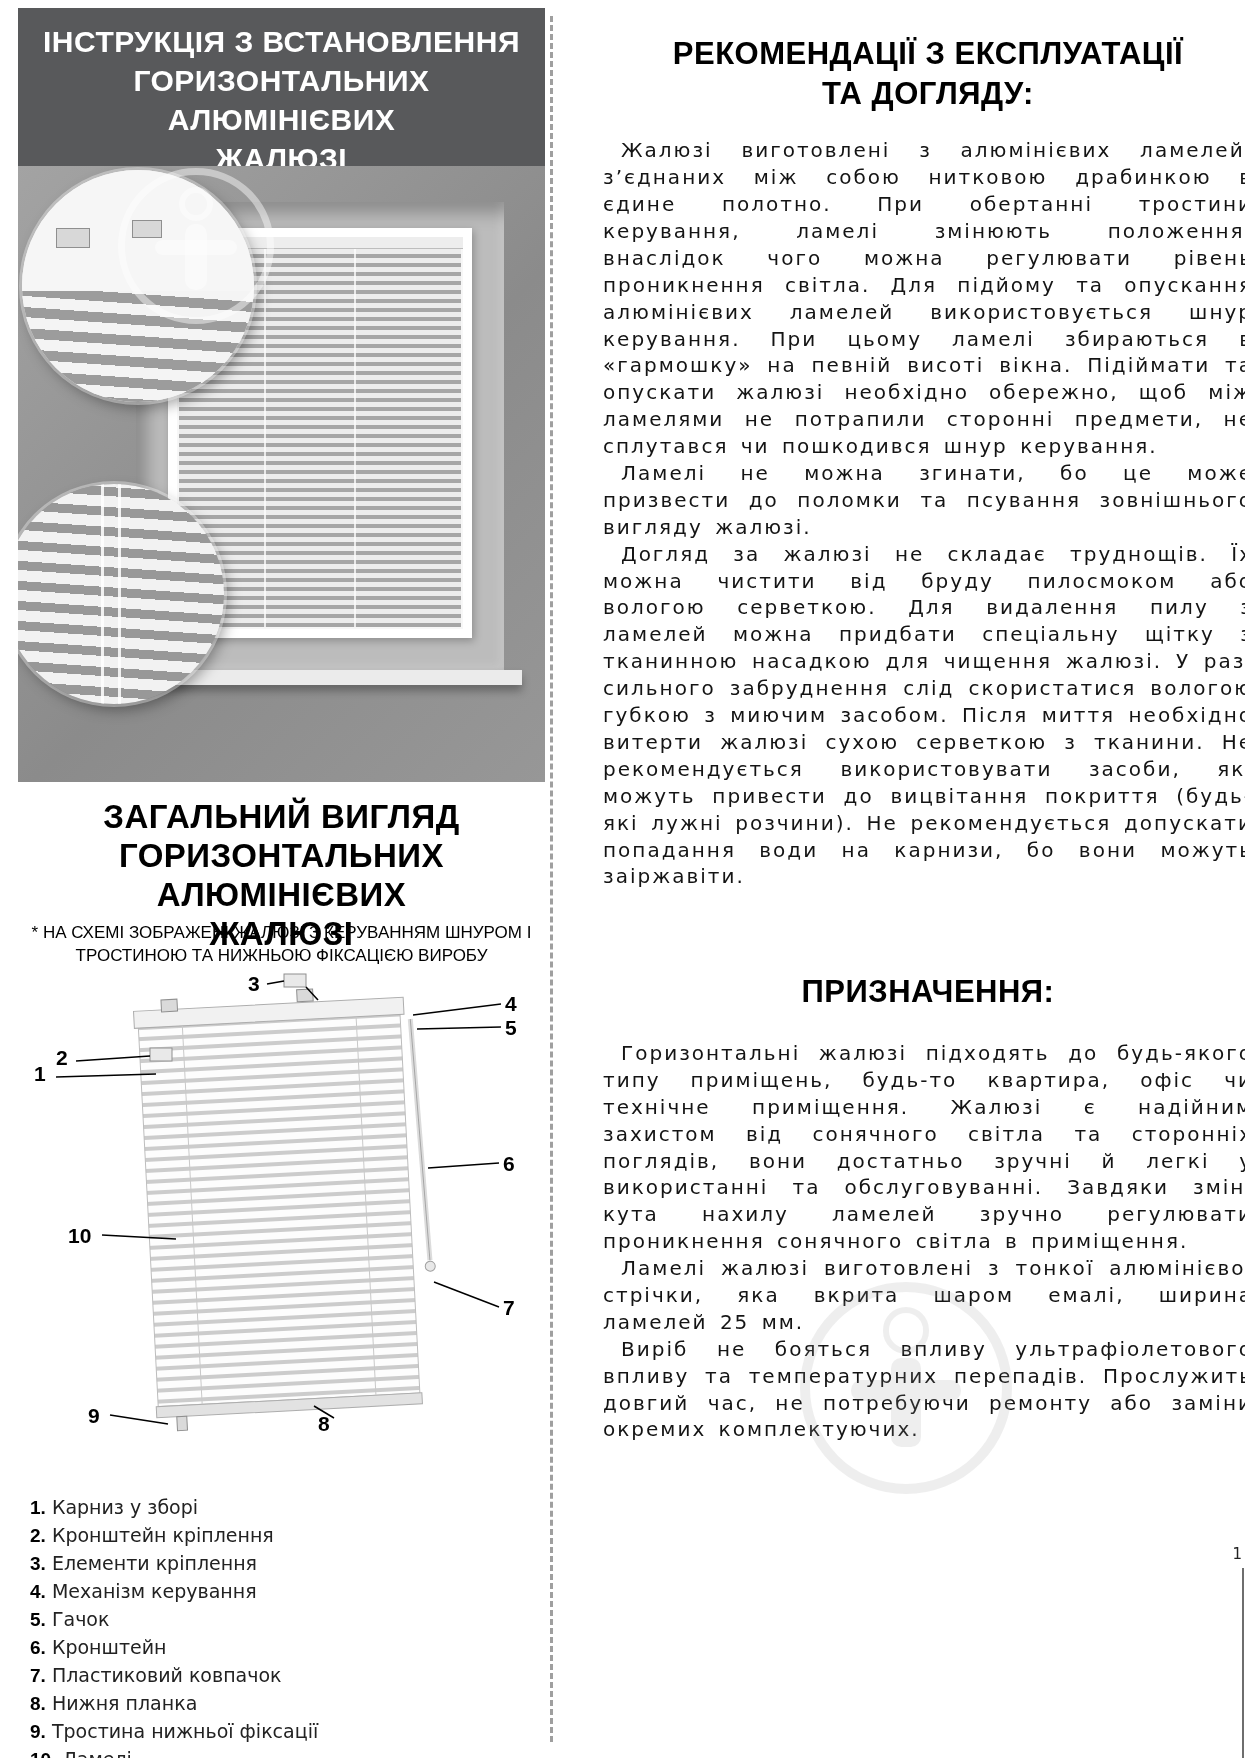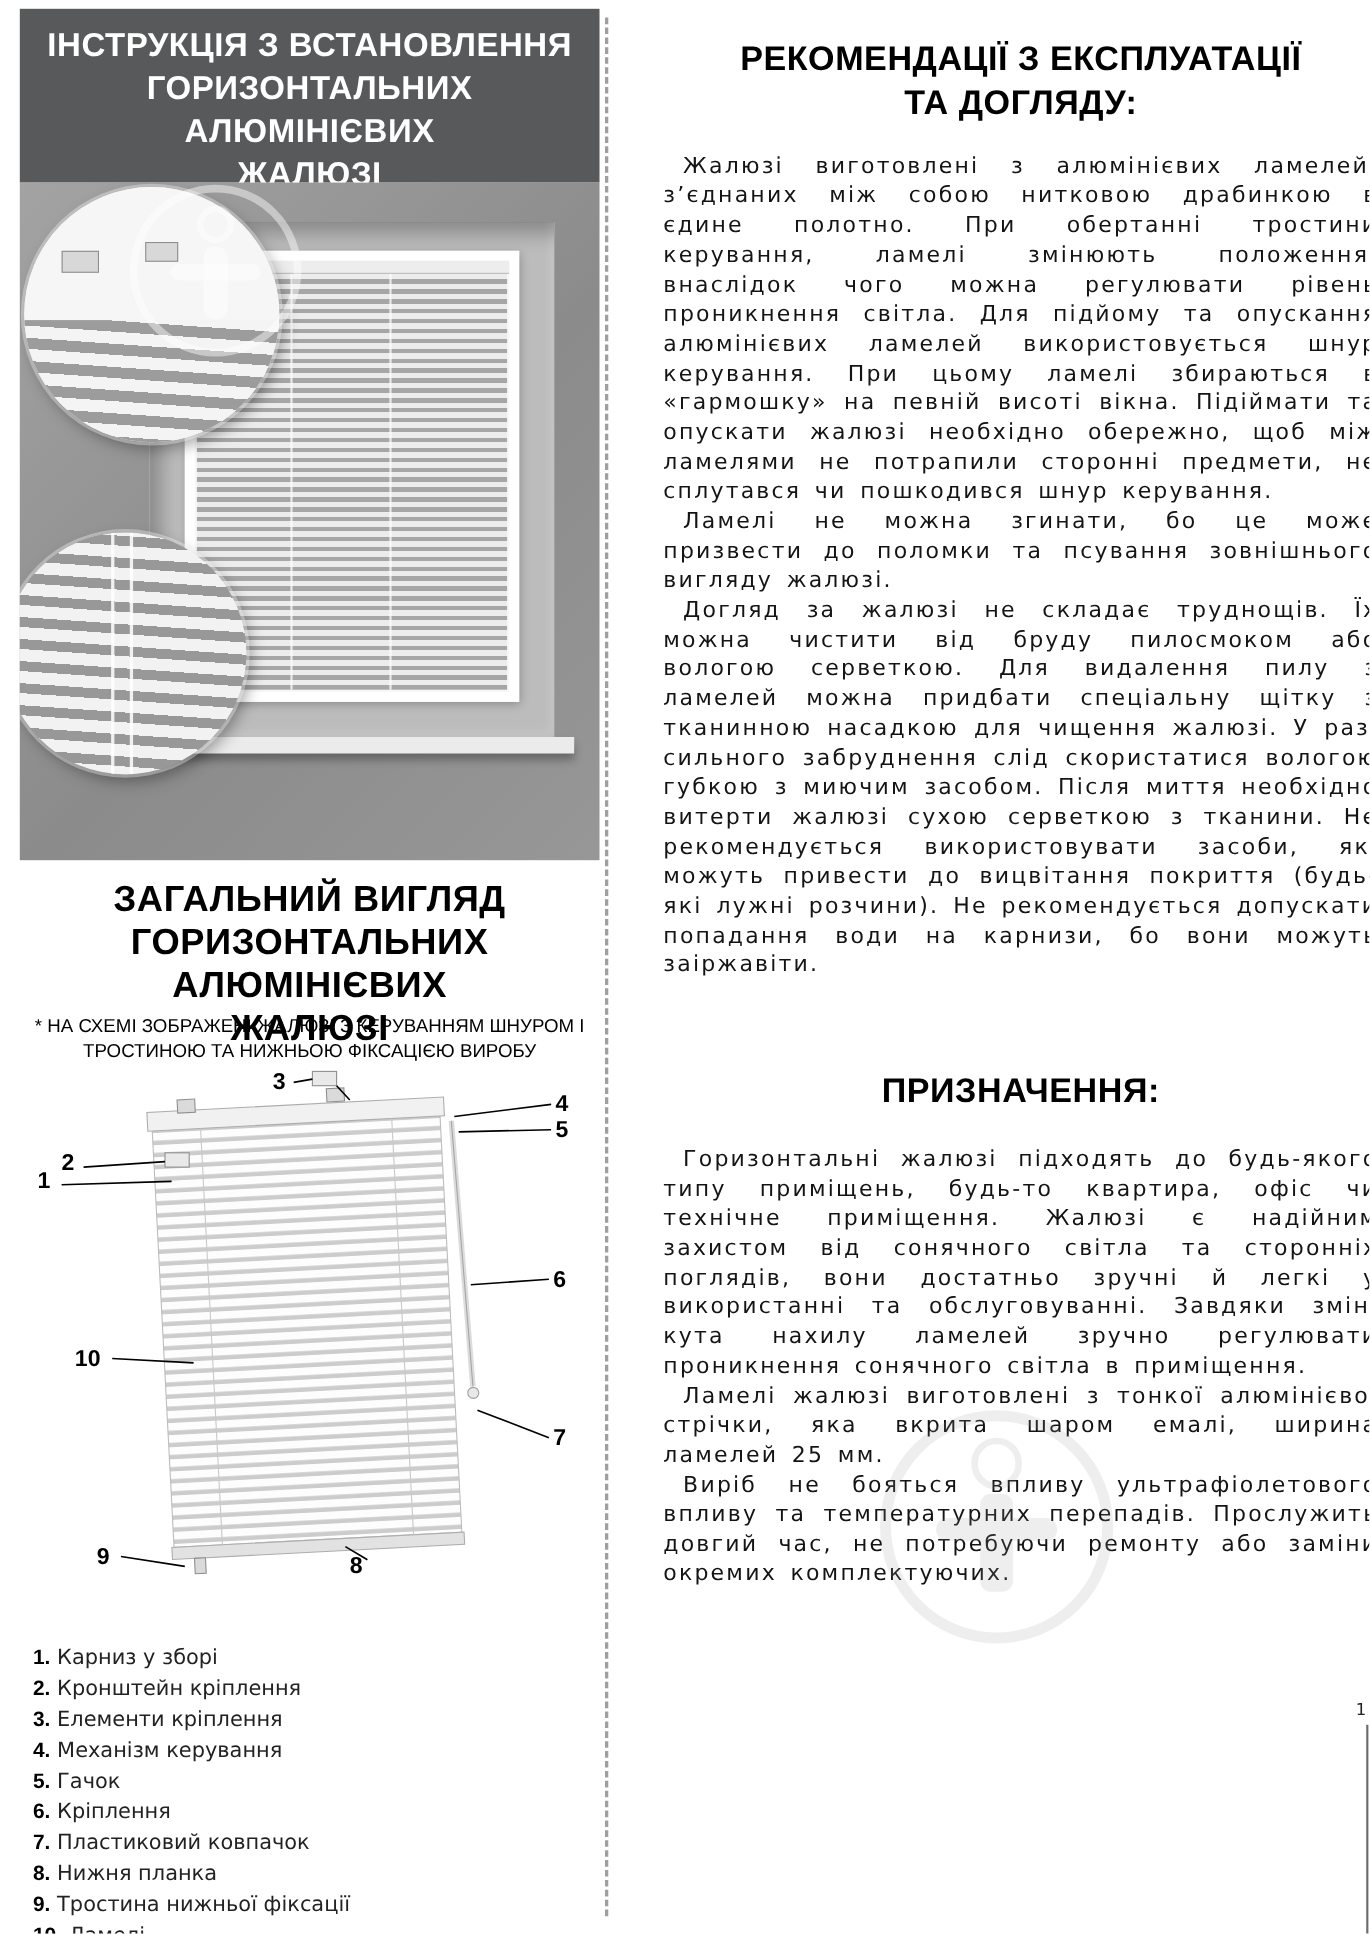--- a/index.html
+++ b/index.html
@@ -205,21 +205,21 @@
 
   <div class="legend">
     <div class="legend-col">
       <p class="legend-item"><b>1.</b> <span>Карниз у зборі</span></p>
       <p class="legend-item"><b>2.</b> <span>Кронштейн кріплення</span></p>
       <p class="legend-item"><b>3.</b> <span>Елементи кріплення</span></p>
       <p class="legend-item"><b>4.</b> <span>Механізм керування</span></p>
       <p class="legend-item"><b>5.</b> <span>Гачок</span></p>
     </div>
     <div class="legend-col">
-      <p class="legend-item"><b>6.</b> <span>Кріплення</span></p>
+      <p class="legend-item"><b>6.</b> <span>Кронштейн</span></p>
       <p class="legend-item"><b>7.</b> <span>Пластиковий ковпачок</span></p>
       <p class="legend-item"><b>8.</b> <span>Нижня планка</span></p>
       <p class="legend-item"><b>9.</b> <span>Тростина нижньої фіксації</span></p>
       <p class="legend-item"><b>10.</b> <span>Ламелі</span></p>
     </div>
   </div>
 
   <div class="right-col">
     <div class="sec-title">
       <div>РЕКОМЕНДАЦІЇ З ЕКСПЛУАТАЦІЇ</div>

